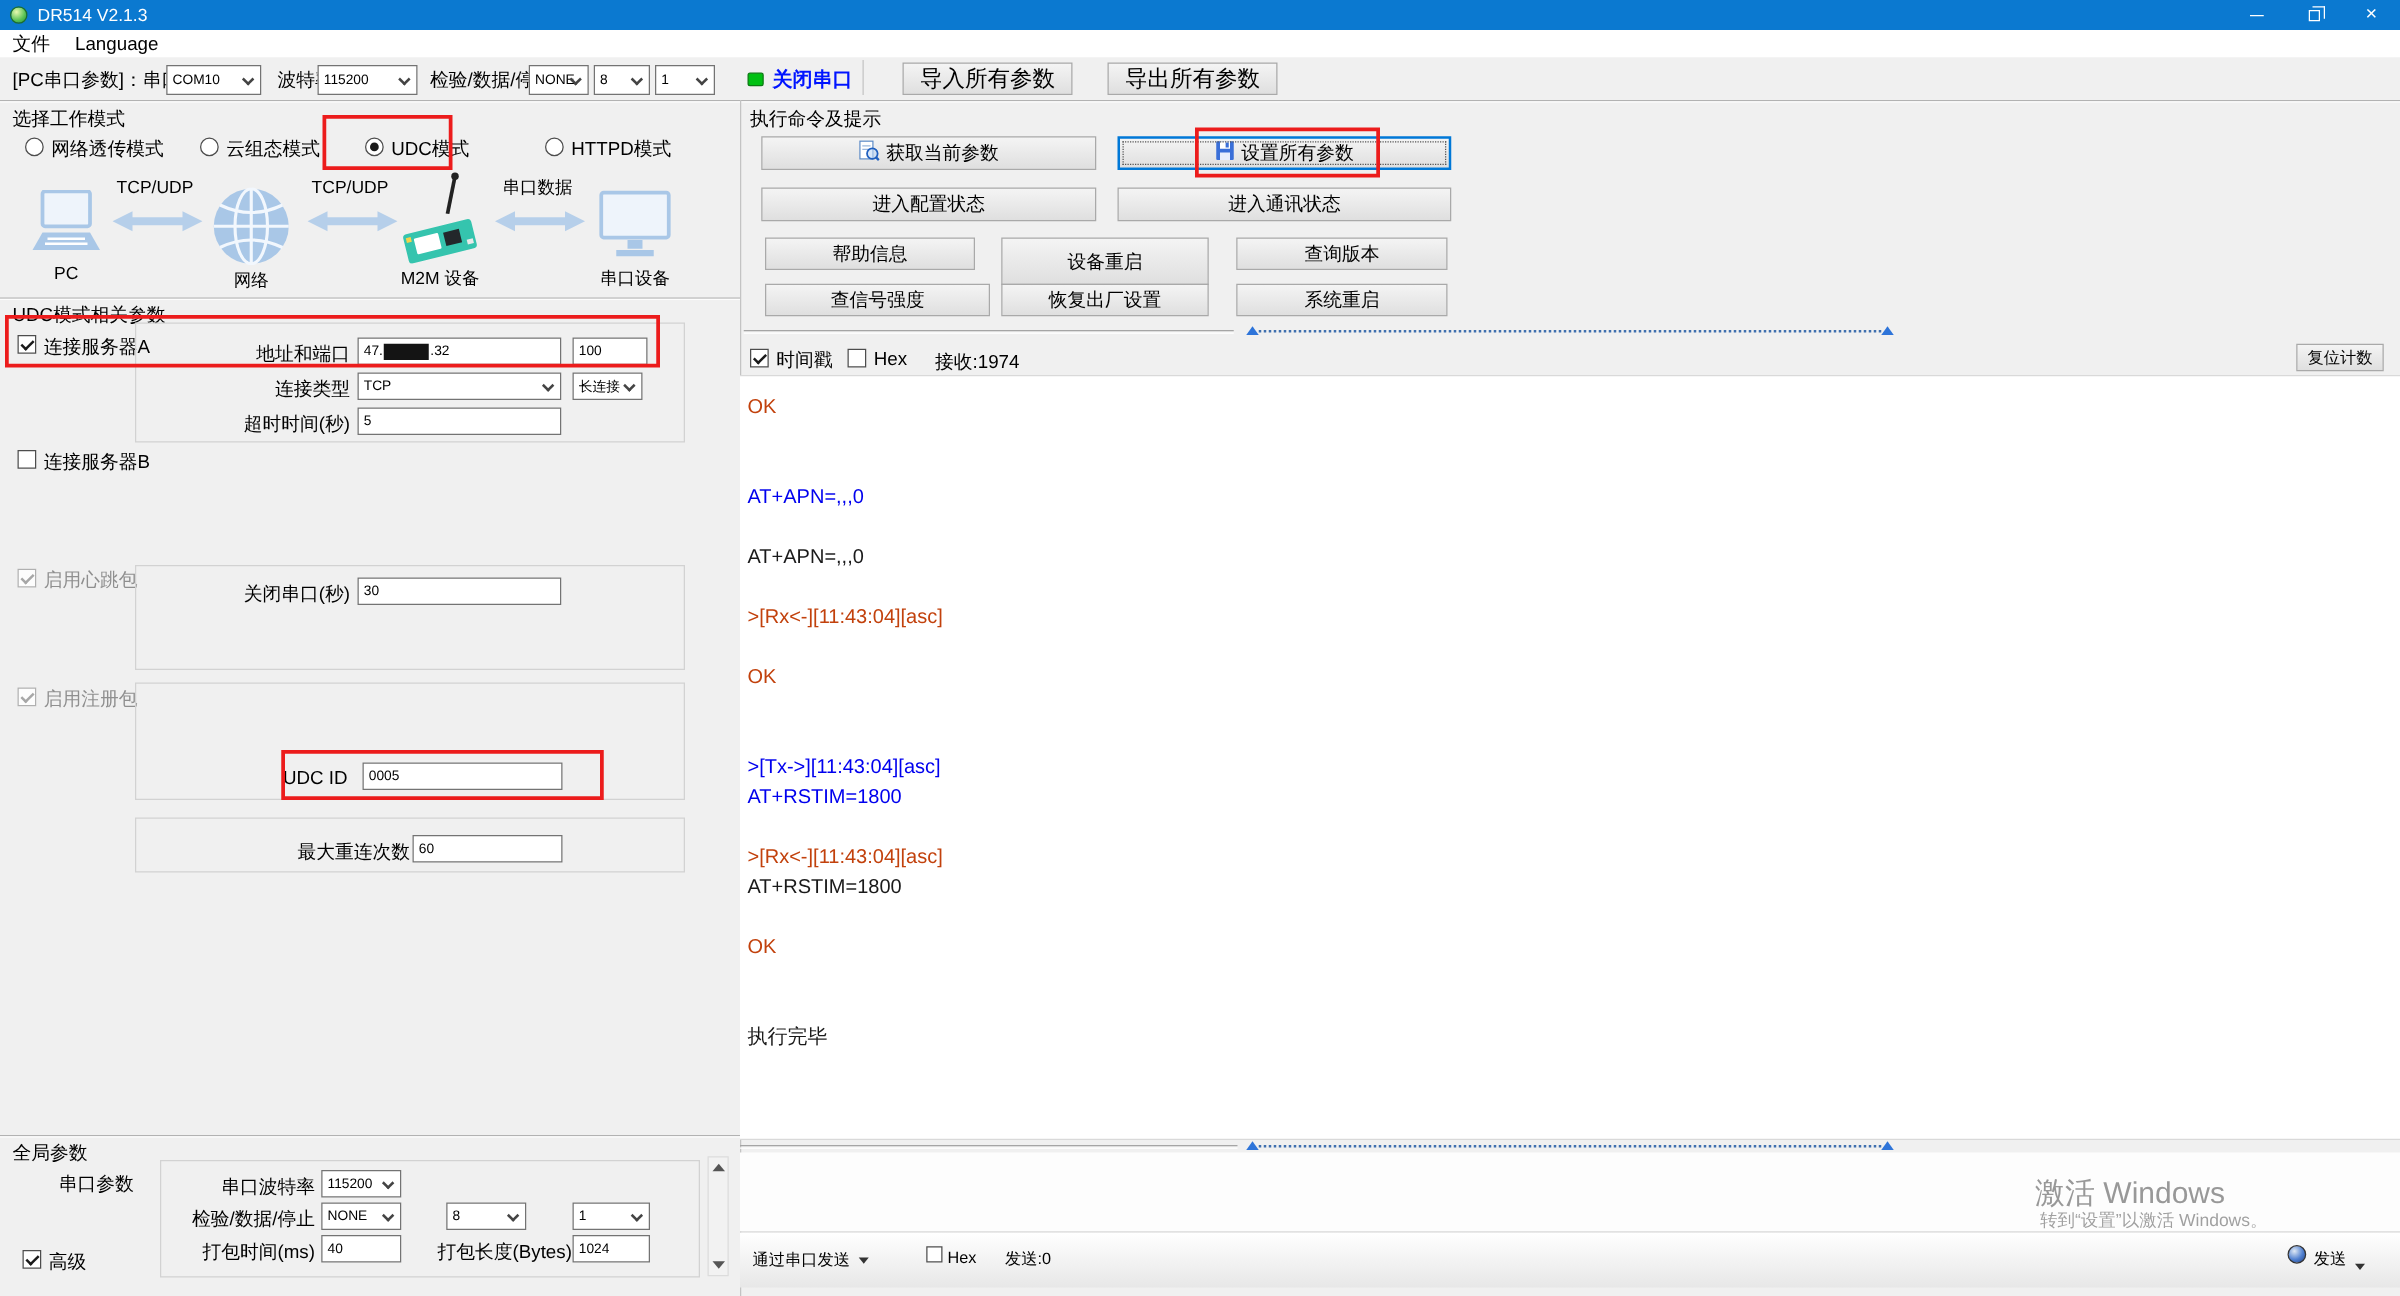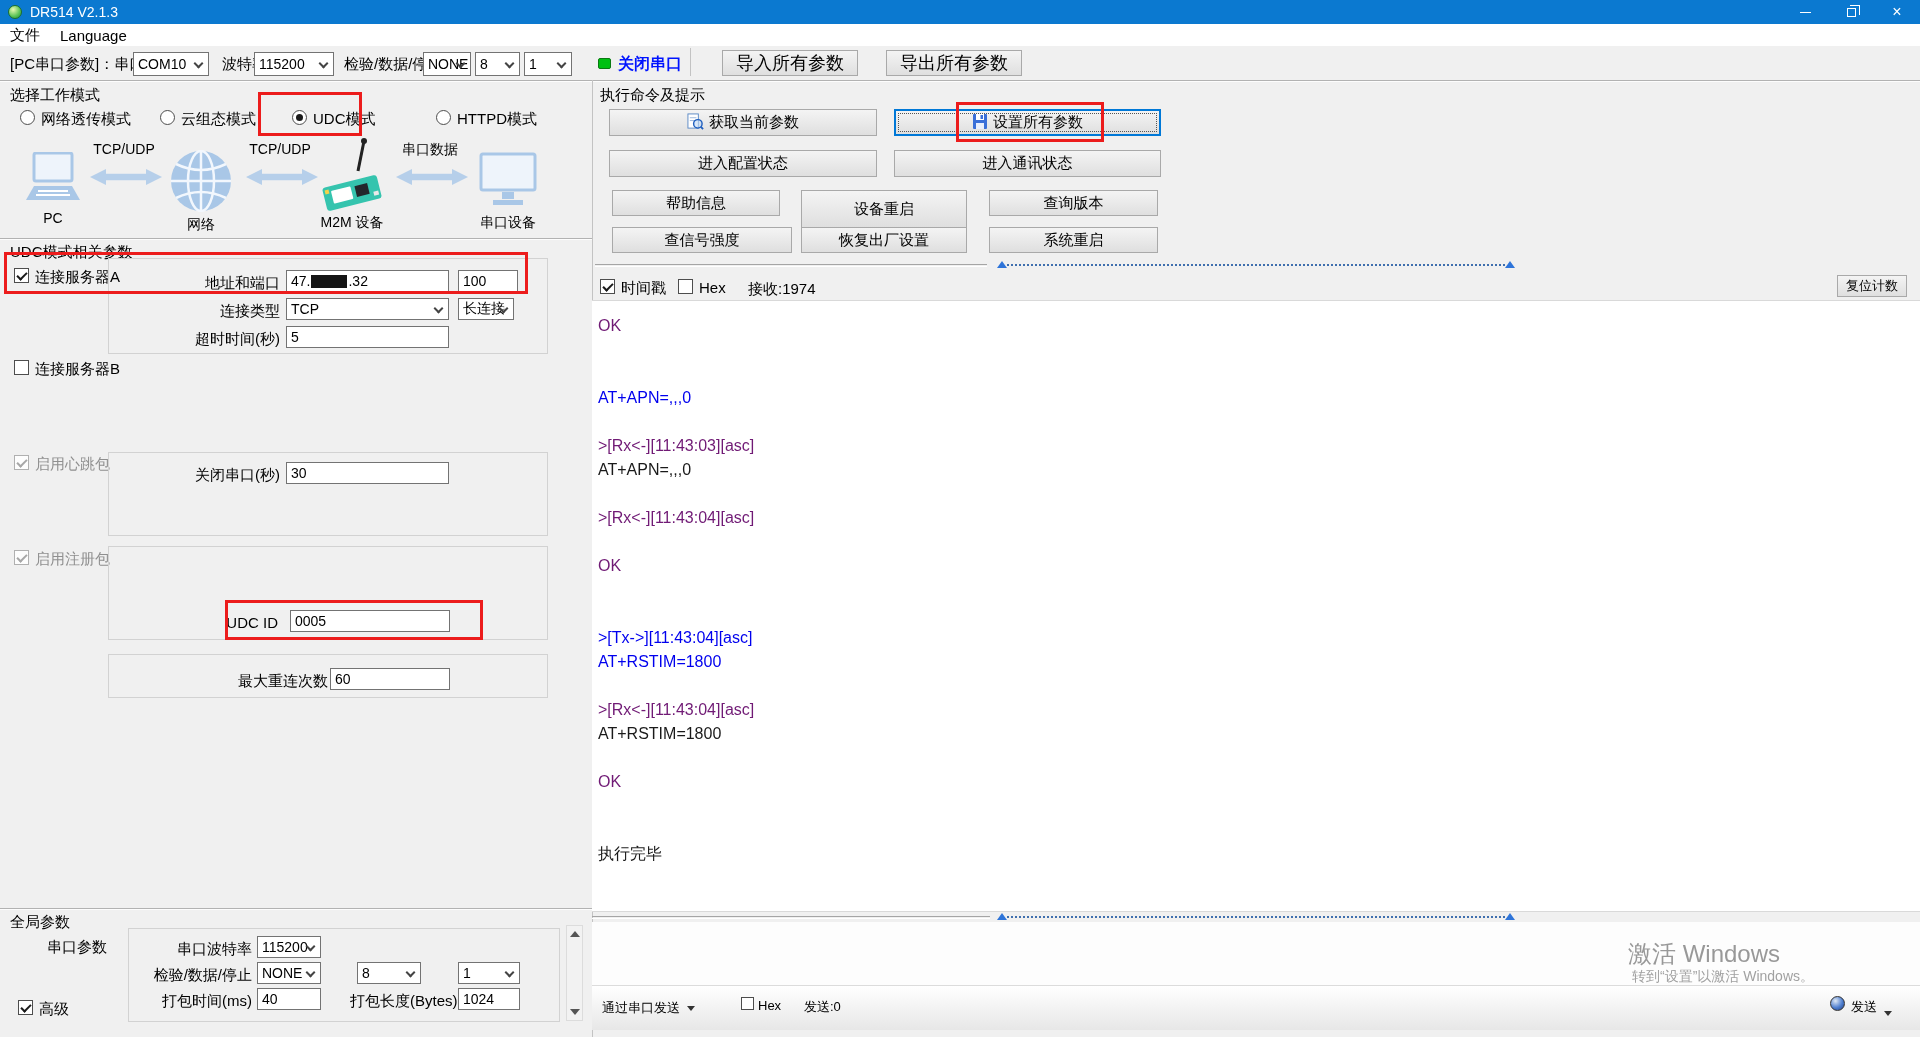--- a/index.html
+++ b/index.html
@@ -14,21 +14,21 @@
   .glyph-min{width:11px;height:1px;background:#fff}
   .glyph-max{width:9px;height:9px;border:1px solid #fff;position:relative}
   .glyph-max::after{content:"";position:absolute;left:2px;top:-4px;width:9px;height:9px;border:1px solid #fff;border-left:none;border-bottom:none}
   .glyph-close{font-size:16px;line-height:1}
   
   .menubar{left:0;top:24px;width:1920px;height:22px;background:#fff;display:flex;align-items:center}
   .menu-item{padding:0 10px;height:22px;display:flex;align-items:center;font-size:15px}
   
   .toolbar{left:0;top:46px;width:1920px;height:34px;background:#f0f0f0}
   .lbl{position:absolute;font-size:15px;white-space:nowrap}
-  .sel,.inp{position:absolute;background:#fff;border:1px solid #737373;height:24px;font-size:14px;display:flex;align-items:center;padding:0 4px;overflow:hidden;white-space:nowrap}
+  .sel,.inp{position:absolute;background:#fff;border:1px solid #737373;height:24px;font-size:11px;display:flex;align-items:center;padding:0 4px;overflow:hidden;white-space:nowrap}
   .sel{padding-right:18px}
   .chev{position:absolute;right:6px;top:7px;width:7px;height:7px;border-right:2px solid #444;border-bottom:2px solid #444;transform:rotate(45deg)}
   .sel22,.inp22{height:22px}
   .btn{position:absolute;background:linear-gradient(#f4f4f4,#dfdfdf);border:1px solid #a9a9a9;display:flex;align-items:center;justify-content:center;font-size:18px;white-space:nowrap}
   .led{position:absolute;width:13px;height:11px;border-radius:2px;background:#00c012;border:1px solid #0a7a12}
   .blue-bold{color:#0014ff;font-weight:bold;font-size:16px}
   .vsep{position:absolute;width:1px;background:#c3c3c3}
   .hrule{position:absolute;height:2px;border-top:1px solid #b2b2b2;border-bottom:1px solid #fdfdfd}
   .section-title{position:absolute;font-size:15px}
   
@@ -47,21 +47,21 @@
   
   .cmdbtn{font-size:15px}
   .focusbtn{border:2px solid #0078d7;outline:1px dotted #555;outline-offset:-5px}
   .groove{position:absolute;height:3px;border-top:1px solid #a5a5a5;border-bottom:1px solid #fff}
   .track{position:absolute;height:14px}
   .track .dots{position:absolute;left:10px;right:10px;top:6px;border-top:2px dotted #3f6fae}
   .tri-up{position:absolute;width:0;height:0;border-left:5px solid transparent;border-right:5px solid transparent;border-bottom:7px solid #2e74d9}
   .tri-down-s{width:0;height:0;border-left:4px solid transparent;border-right:4px solid transparent;border-top:5px solid #333}
   .logarea{position:absolute;left:592px;top:300px;width:1328px;height:612px;background:#fff;border-top:1px solid #d9d9d9;border-bottom:1px solid #d9d9d9;padding:13px 0 0 6px;overflow:hidden}
   .log-line{height:24px;line-height:24px;font-size:16px;white-space:pre}
-  .log-line[data-color="green"]{color:#701a75}
+  .log-line[data-color="green"]{color:#c2410c}
   .log-line[data-color="blue"]{color:#0000ee}
   .log-line[data-color="black"]{color:#1a1a1a}
   .whitezone{position:absolute;background:#fdfdfd}
   .sendbar{position:absolute;left:592px;top:985px;width:1328px;height:45px;background:linear-gradient(#ffffff,#e7e7e7);border-top:1px solid #dcdcdc}
   .smalltext{font-size:13px}
   .watermark1{position:absolute;left:1628px;top:938px;font-size:24px;color:#808080;opacity:.8}
   .watermark2{position:absolute;left:1632px;top:968px;font-size:14px;color:#8a8a8a;opacity:.8}
   
   .vscroll{position:absolute;left:566px;top:925px;width:17px;height:96px;background:#f2f2f2;border:1px solid #dcdcdc}
   .sb-arrow{position:absolute;left:3px;width:0;height:0;border-left:5px solid transparent;border-right:5px solid transparent}
@@ -332,21 +332,20 @@
 <div class="lbl" style="left:699px;top:279px">Hex</div>
 <div class="lbl" style="left:748px;top:280px">接收:1974</div>
 <div class="btn" style="left:1837px;top:275px;width:70px;height:22px;font-size:13px">复位计数</div>
 
 <div class="logarea">
   <div class="log-line" data-color="green">OK</div>
   <div class="log-line" data-color="none"></div>
   <div class="log-line" data-color="none"></div>
   <div class="log-line" data-color="blue">AT+APN=,,,0</div>
   <div class="log-line" data-color="none"></div>
-  <div class="log-line" data-color="green">&gt;[Rx&lt;-][11:43:03][asc]</div>
   <div class="log-line" data-color="black">AT+APN=,,,0</div>
   <div class="log-line" data-color="none"></div>
   <div class="log-line" data-color="green">&gt;[Rx&lt;-][11:43:04][asc]</div>
   <div class="log-line" data-color="none"></div>
   <div class="log-line" data-color="green">OK</div>
   <div class="log-line" data-color="none"></div>
   <div class="log-line" data-color="none"></div>
   <div class="log-line" data-color="blue">&gt;[Tx-&gt;][11:43:04][asc]</div>
   <div class="log-line" data-color="blue">AT+RSTIM=1800</div>
   <div class="log-line" data-color="none"></div>

